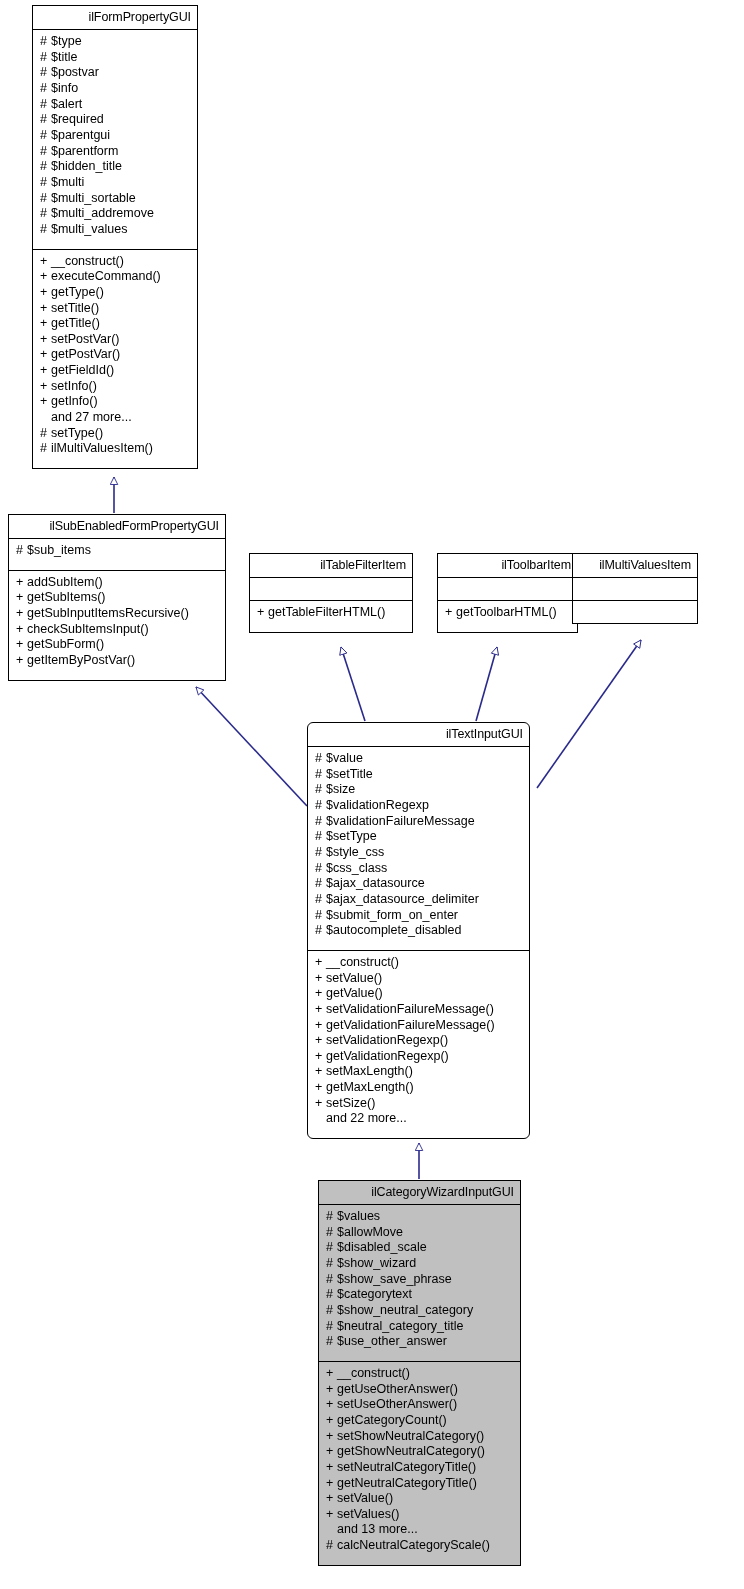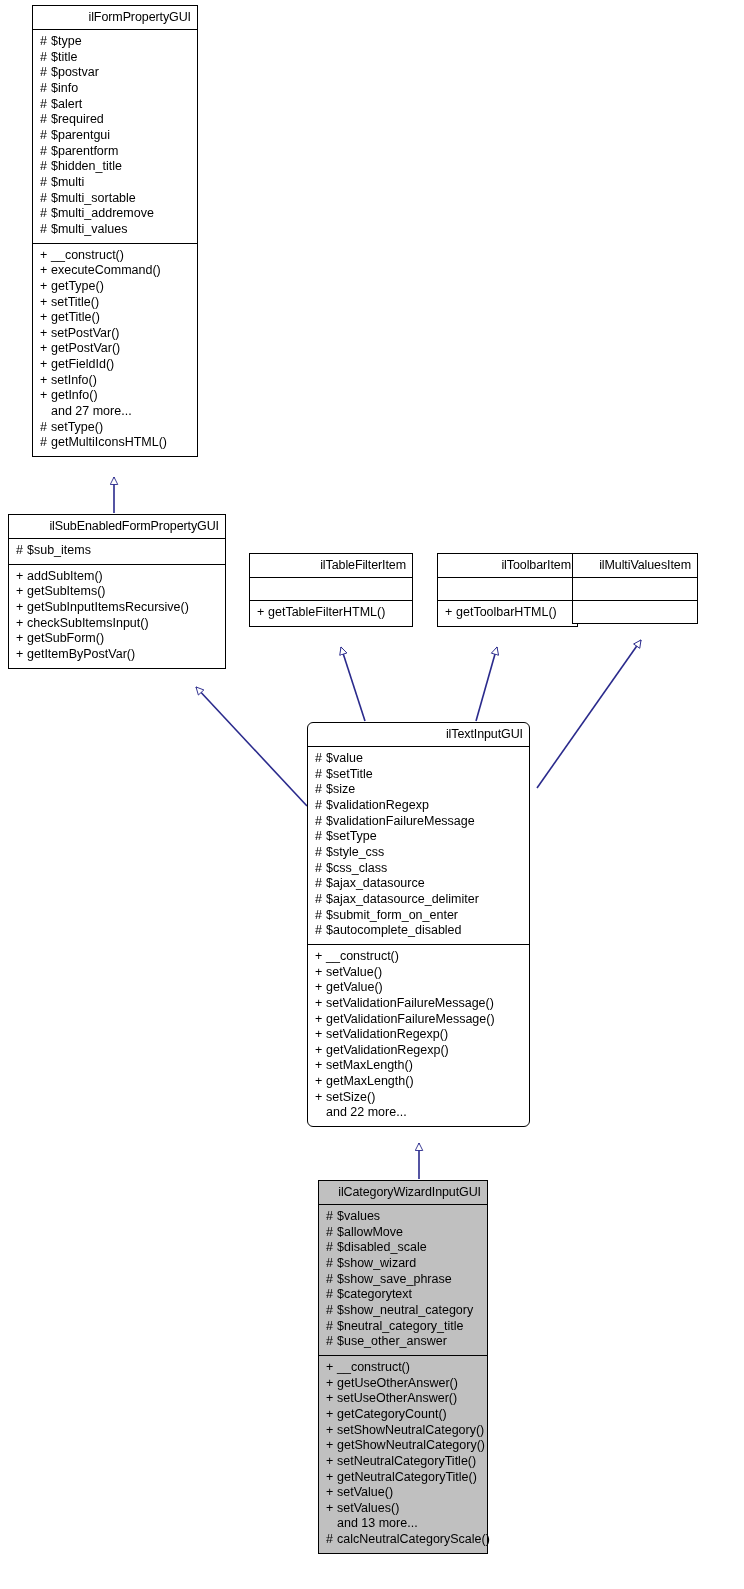--- a/index.html
+++ b/index.html
@@ -40,21 +40,21 @@
     text-align: right;
     font-size: 12.5px;
     color: #000000;
     padding: 4px 6px 5px 6px;
     border-bottom: 1.6px solid #000000;
     line-height: 14px;
     white-space: nowrap;
     letter-spacing: -0.1px;
   }
   .uml-section {
-    padding: 4px 6px 5px 7px;
+    padding: 4px 6px 11px 7px;
     font-size: 12.5px;
     line-height: 15.65px;
     color: #000000;
     white-space: nowrap;
   }
   .uml-section.attrs {
     border-bottom: 1.6px solid #000000;
   }
   .uml-section.empty-slot {
     height: 22px;
@@ -73,21 +73,21 @@
     display: inline-block;
     width: 11px;
   }
   
   #cls-ilformpropertygui   { left: 32px;  top: 5px;    width: 166px; }
   #cls-ilsubenabled        { left: 8px;   top: 514px;  width: 218px; }
   #cls-iltablefilteritem   { left: 249px; top: 553px;  width: 164px; }
   #cls-iltoolbaritem       { left: 437px; top: 553px;  width: 141px; }
   #cls-ilmultivaluesitem   { left: 572px; top: 553px;  width: 126px; }
   #cls-iltextinputgui      { left: 307px; top: 722px;  width: 223px; border-radius: 6px; }
-  #cls-ilcategorywizard    { left: 318px; top: 1180px; width: 170px; }
+  #cls-ilcategorywizard    { left: 318px; top: 1180px; width: 203px; }
 </style>
 </head>
 <body>
 
 <div id="diagram">
 
   <svg id="edges" viewBox="0 0 744 1589" width="744" height="1589" xmlns="http://www.w3.org/2000/svg">
     <defs>
       <marker id="hollow-tri" viewBox="0 0 12 12" refX="11" refY="6" markerWidth="9" markerHeight="9" orient="auto-start-reverse" markerUnits="userSpaceOnUse">
         <path d="M 1 1 L 11 6 L 1 11 z" fill="#ffffff" stroke="#2a2a8c" stroke-width="1.2"></path>
@@ -136,21 +136,21 @@
       <span class="member"><span class="vis">+</span><span>getType()</span></span>
       <span class="member"><span class="vis">+</span><span>setTitle()</span></span>
       <span class="member"><span class="vis">+</span><span>getTitle()</span></span>
       <span class="member"><span class="vis">+</span><span>setPostVar()</span></span>
       <span class="member"><span class="vis">+</span><span>getPostVar()</span></span>
       <span class="member"><span class="vis">+</span><span>getFieldId()</span></span>
       <span class="member"><span class="vis">+</span><span>setInfo()</span></span>
       <span class="member"><span class="vis">+</span><span>getInfo()</span></span>
       <span class="member"><span class="vis"></span><span>and 27 more...</span></span>
       <span class="member"><span class="vis">#</span><span>setType()</span></span>
-      <span class="member"><span class="vis">#</span><span>getMultiIconsHTML()</span></span>
+      <span class="member"><span class="vis">#</span><span>ilMultiValuesItem()</span></span>
     </div>
   </div>
 
   <div class="uml-class" id="cls-ilsubenabled">
     <div class="uml-title">ilSubEnabledFormPropertyGUI</div>
     <div class="uml-section attrs">
       <span class="member"><span class="vis">#</span><span>$sub_items</span></span>
     </div>
     <div class="uml-section methods">
       <span class="member"><span class="vis">+</span><span>addSubItem()</span></span>

